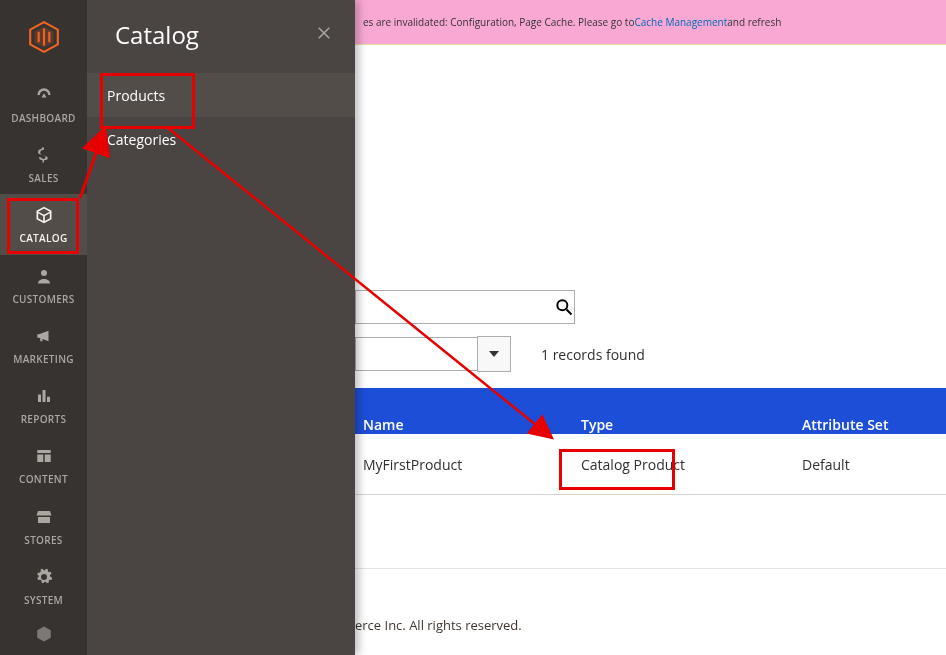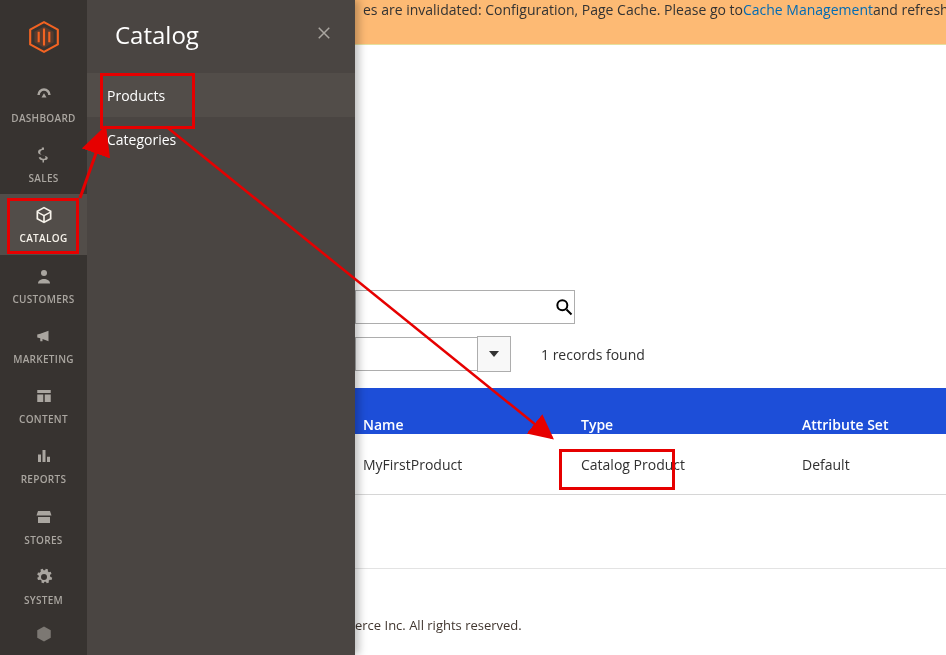--- a/index.html
+++ b/index.html
@@ -17,21 +17,21 @@
 
 .flyout{position:absolute;left:87px;top:0;width:268px;height:655px;background:#4a4542;z-index:19;box-shadow:4px 0 8px rgba(0,0,0,.25)}
 .flyout-head{display:flex;align-items:center;justify-content:space-between;padding:18px 22px 14px 28px}
 .flyout-title{color:#fff;font-size:24px;font-weight:400}
 .flyout-close{color:#aaa6a0;cursor:pointer}
 .flyout-items{margin-top:8px}
 .fly-item{height:44px;display:flex;align-items:center;padding-left:20px;color:#fff;font-size:14px;cursor:pointer}
 .fly-item.selected{background:#524d49}
 
 
-.warning{position:absolute;left:355px;right:0;top:0;height:44px;background:#fdba74;border-bottom:1px solid #e5e09f;display:flex;align-items:flex-start;padding-left:8px;padding-right:8px;font-size:14px;color:#333;white-space:nowrap;overflow:hidden}
+.warning{position:absolute;left:355px;right:0;top:0;height:44px;background:#f9a8d4;border-bottom:1px solid #e5e09f;display:flex;align-items:center;padding-left:8px;padding-right:8px;font-size:10px;color:#333;white-space:nowrap;overflow:hidden}
 .warning a{color:#006bb4;text-decoration:none}
 
 
 .content{position:absolute;left:355px;right:0;top:44px;bottom:0}
 
 .search-row{position:absolute;top:246px;left:0;right:0;display:flex;align-items:center}
 .searchbox{width:218px;height:32px;border:1px solid #adadad;background:#fff;display:flex;align-items:center;position:relative;margin-right:0}
 .searchbox input{border:none;outline:none;flex:1;height:100%;padding:0 8px;font-size:14px;background:transparent}
 .searchbox .sicon{width:40px;display:flex;align-items:center;justify-content:center}
 
@@ -111,32 +111,32 @@
       <span class="ico">
           <svg width="18" height="18" viewBox="0 0 24 24" fill="#aaa6a0">
             <path d="M3 10v4l4 1v4h3v-3l8 3V5L7 9 3 10z"></path>
           </svg>
         </span>
       <span class="lbl">MARKETING</span>
     </div>
     <div class="rail-item">
       <span class="ico">
           <svg width="18" height="18" viewBox="0 0 24 24" fill="#aaa6a0">
+            <path d="M4 20V10h4v10H4zm6 0V4h4v16h-4zm6 0v-7h4v7h-4z"></path>
+          </svg>
+        </span>
+      <span class="lbl">REPORTS</span>
+    </div>
+    <div class="rail-item">
+      <span class="ico">
+          <svg width="18" height="18" viewBox="0 0 24 24" fill="#aaa6a0">
             <path d="M3 4h18v4H3V4zm0 6h8v10H3V10zm10 0h8v10h-8V10z"></path>
           </svg>
         </span>
       <span class="lbl">CONTENT</span>
-    </div>
-    <div class="rail-item">
-      <span class="ico">
-          <svg width="18" height="18" viewBox="0 0 24 24" fill="#aaa6a0">
-            <path d="M4 20V10h4v10H4zm6 0V4h4v16h-4zm6 0v-7h4v7h-4z"></path>
-          </svg>
-        </span>
-      <span class="lbl">REPORTS</span>
     </div>
     <div class="rail-item">
       <span class="ico">
           <svg width="18" height="18" viewBox="0 0 24 24" fill="#aaa6a0">
             <path d="M4 4h16l2 6H2l2-6zm0 8h16v8H4v-8z"></path>
           </svg>
         </span>
       <span class="lbl">STORES</span>
     </div>
     <div class="rail-item">

